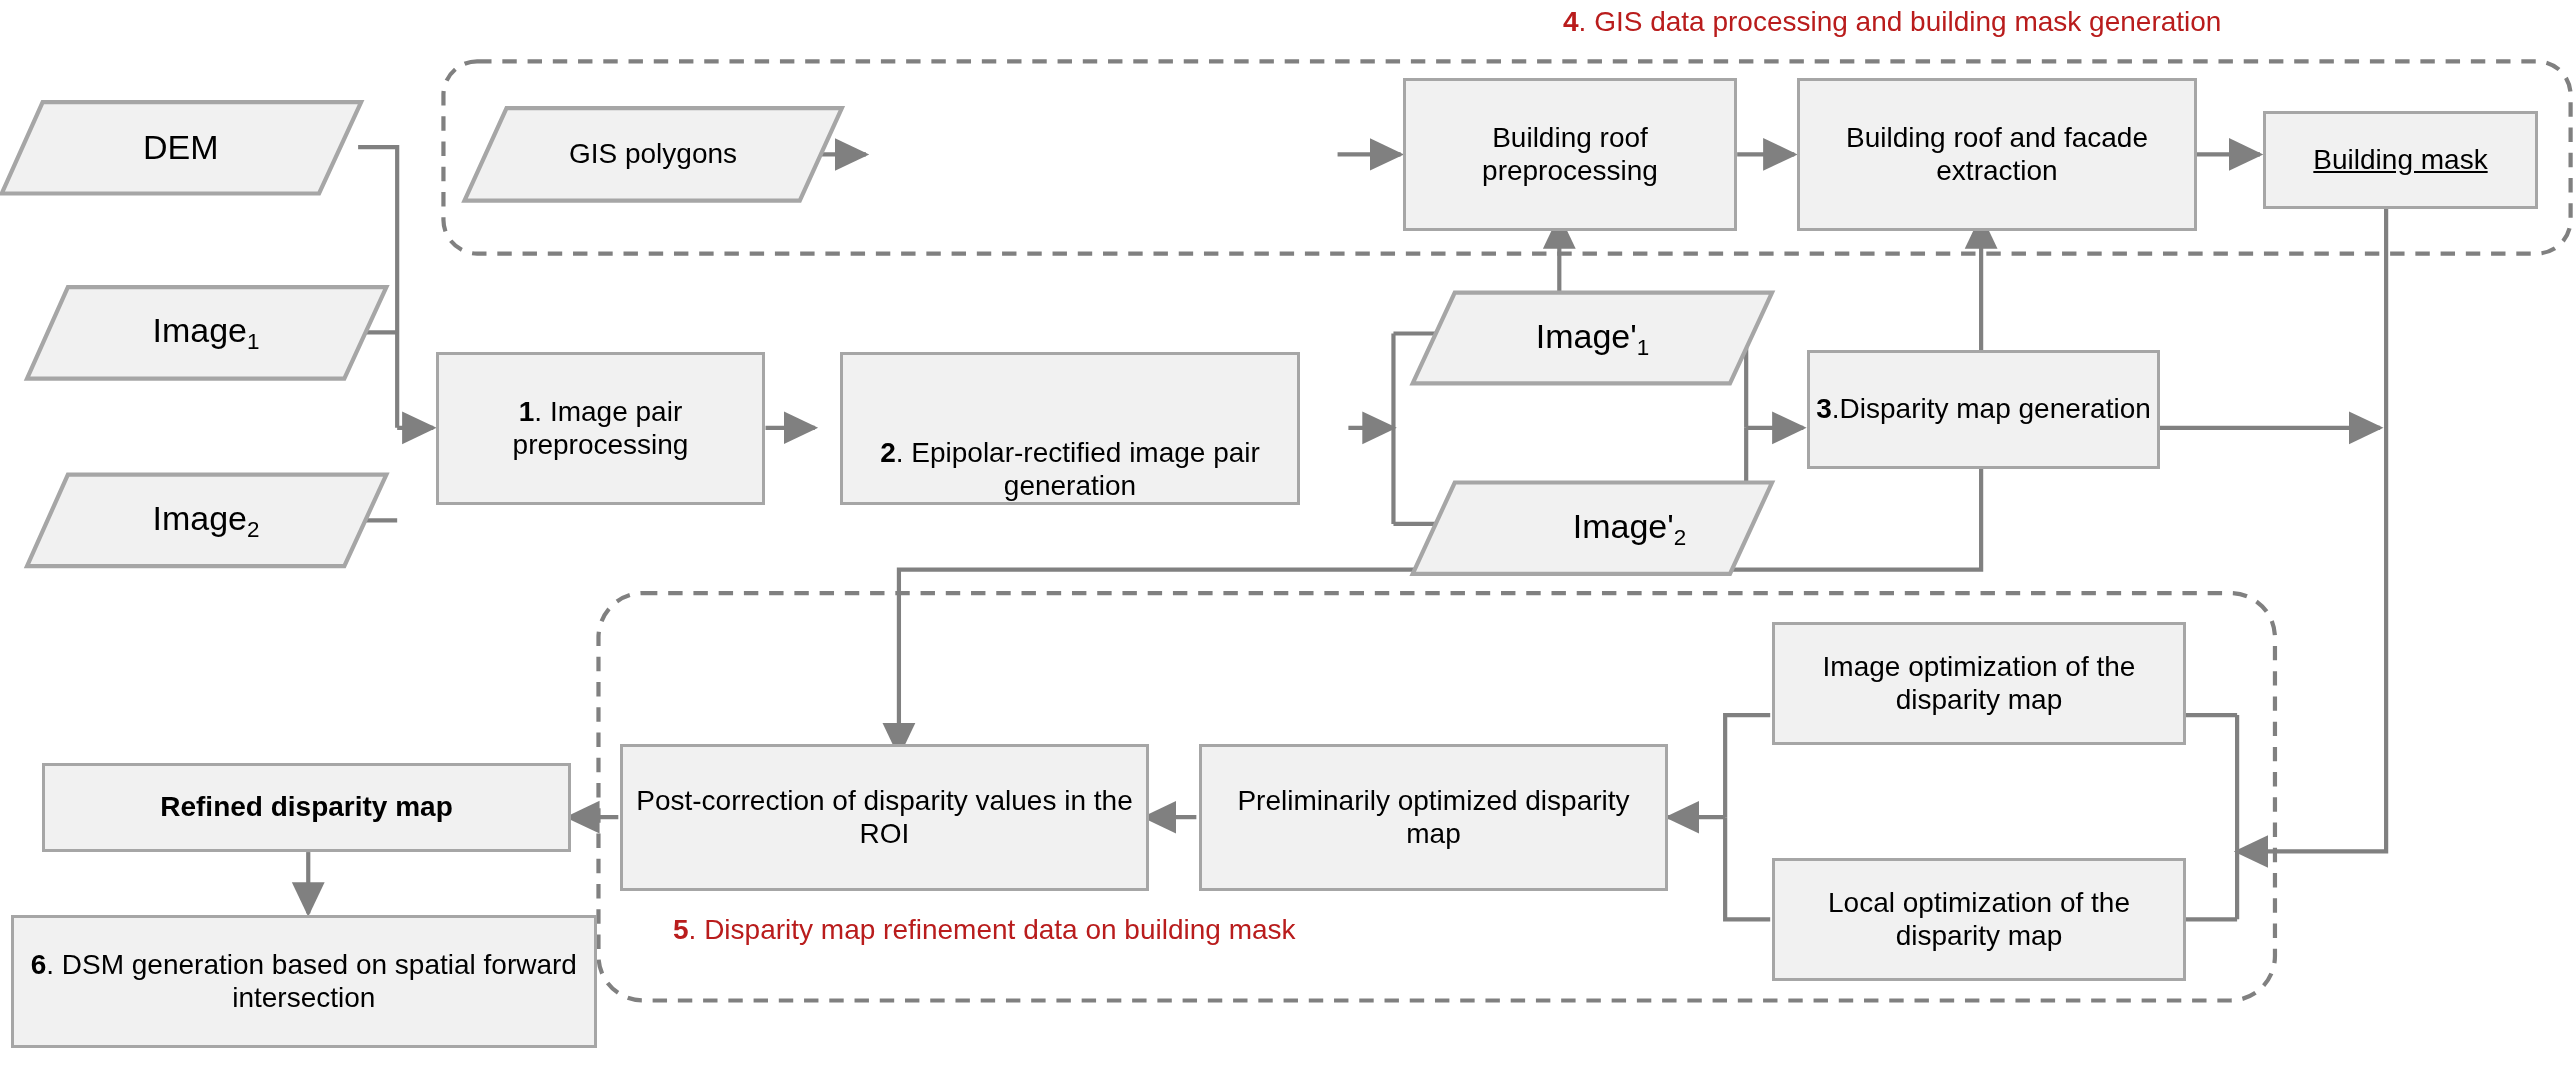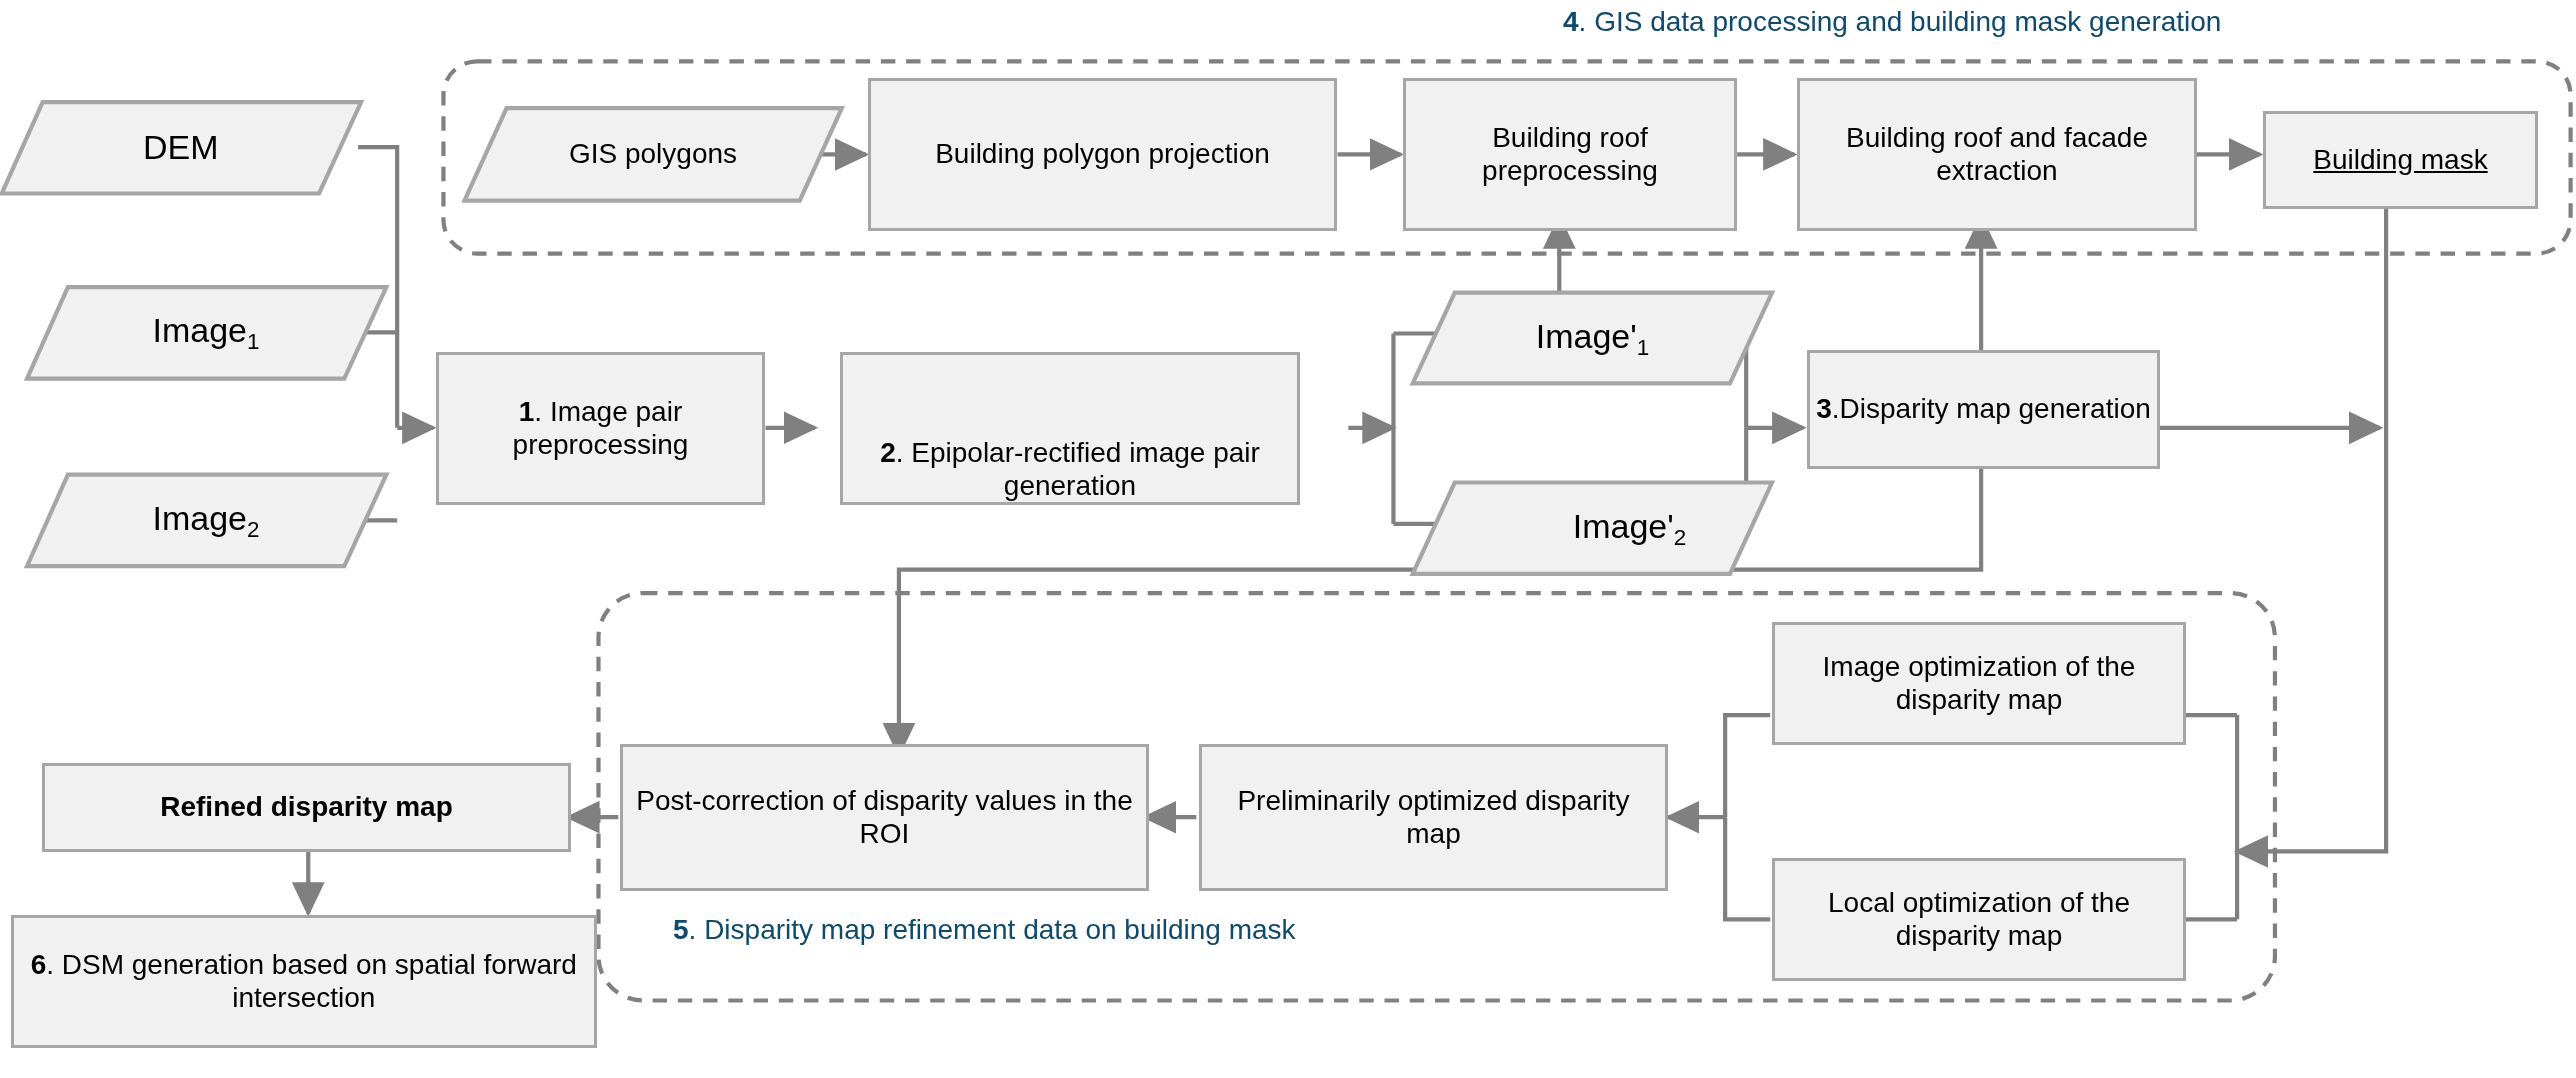--- a/index.html
+++ b/index.html
@@ -5,21 +5,21 @@
   html,body{margin:0;padding:0;background:#ffffff;}
   body{font-family:"Liberation Sans", sans-serif;}
   #stage{position:relative;width:2576px;height:1078px;background:#fff;overflow:hidden;}
   svg.layer{position:absolute;left:0;top:0;width:2576px;height:1078px;}
   .node{position:absolute;box-sizing:border-box;display:flex;align-items:center;justify-content:center;text-align:center;color:#000;}
   .rectbox{background:#f1f1f1;border:3px solid #a6a6a6;}
   .para{background:#f1f1f1;}
   .label{position:relative;z-index:4;line-height:1.16;padding:0 6px;}
   .t46{font-size:28px;}
   .t48{font-size:34px;}
-  .sec-title{position:absolute;font-size:28px;color:#0c4a6e;white-space:nowrap;text-align:right;}
+  .sec-title{position:absolute;font-size:28px;color:#b91c1c;white-space:nowrap;text-align:right;}
   .bold{font-weight:bold;}
   .num{font-weight:bold;}
   sub{font-size:0.66em;vertical-align:-0.30em;}
 </style>
 </head>
 <body>
 
 <div id="stage">
 
   <svg class="layer" viewBox="0 0 4285 1794">
@@ -117,23 +117,20 @@
   <div class="node para" style="left:464px;top:108px;width:378px;height:93px;background:none;">
     <span class="label t46">GIS polygons</span>
   </div>
   <div class="node para" style="left:1413px;top:293px;width:359px;height:91px;background:none;">
     <span class="label t48"><span>Image'</span><sub>1</sub></span>
   </div>
   <div class="node para" style="left:1450px;top:483px;width:359px;height:91px;background:none;align-items:center;">
     <span class="label t48"><span>Image'</span><sub>2</sub></span>
   </div>
 
-  <div class="node rectbox" style="left:868px;top:78px;width:469px;height:153px;">
-    <span class="label t46">Building polygon projection</span>
-  </div>
   <div class="node rectbox" style="left:1403px;top:78px;width:334px;height:153px;">
     <span class="label t46">Building roof preprocessing</span>
   </div>
   <div class="node rectbox" style="left:1797px;top:78px;width:400px;height:153px;">
     <span class="label t46">Building roof and facade extraction</span>
   </div>
   <div class="node rectbox" style="left:2263px;top:111px;width:275px;height:98px;text-decoration:underline;">
     <span class="label t46">Building mask</span>
   </div>
 

